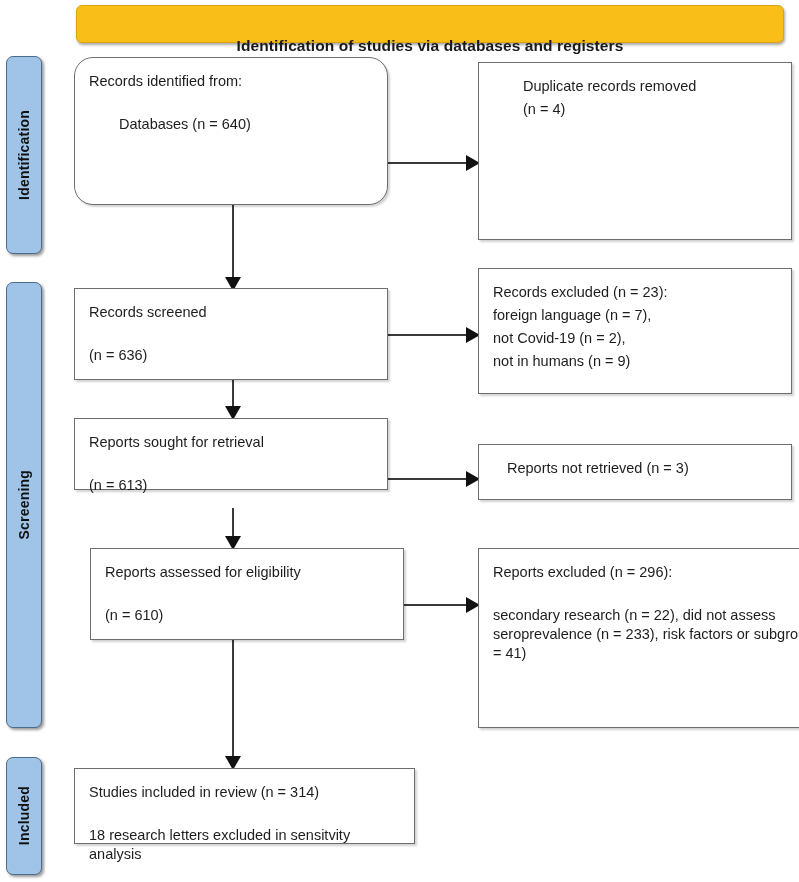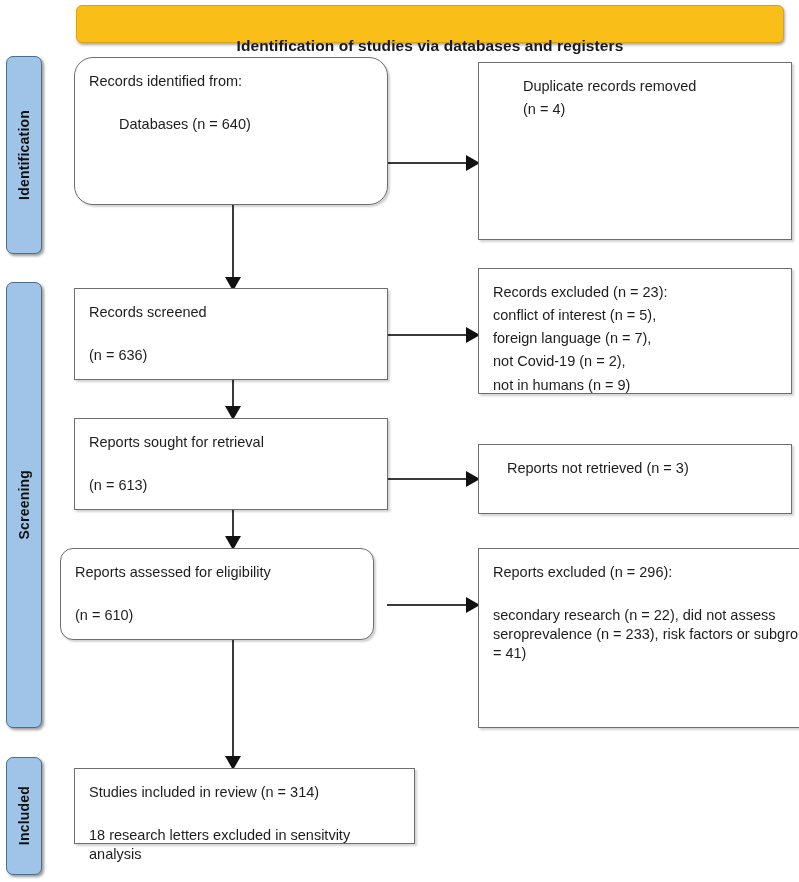--- a/index.html
+++ b/index.html
@@ -86,28 +86,28 @@
     color: #1d1d1d;
   }
   .node p + p { margin-top: 24px; }
   .node p.tight + p.tight { margin-top: 4px; }
   .node p.indent { padding-left: 30px; }
   .node em { font-style: italic; }
 
   
   #node-identified   { left: 74px;  top: 57px;  width: 314px; height: 148px; border-radius: 19px; }
   #node-screened     { left: 74px;  top: 288px; width: 314px; height: 92px;  }
-  #node-sought       { left: 74px;  top: 418px; width: 314px; height: 92px;  }
-  #node-assessed     { left: 60px;  top: 548px; width: 314px; height: 92px; border-radius: 13px;  }
+  #node-sought       { left: 74px;  top: 418px; width: 314px; height: 72px;  }
+  #node-assessed     { left: 90px;  top: 548px; width: 314px; height: 92px;  }
   #node-included     { left: 74px;  top: 768px; width: 341px; height: 76px; }
 
   
   #node-removed      { left: 478px; top: 62px;  width: 314px; height: 178px; }
   #node-excluded-rec { left: 478px; top: 268px; width: 314px; height: 126px; }
-  #node-not-retrieved{ left: 478px; top: 444px; width: 314px; height: 70px; padding-left: 28px;  }
+  #node-not-retrieved{ left: 478px; top: 444px; width: 314px; height: 56px; padding-left: 28px;  }
   #node-excluded-rep { left: 478px; top: 548px; width: 377px; height: 180px; }
 
   
   .conn {
     position: absolute;
     pointer-events: none;
   }
   .conn line, .conn polygon, .conn path {
     stroke: #3a3a3a;
   }
@@ -179,21 +179,20 @@
     <p class="indent tight">(n = 4)</p>
   </div>
 
   <div class="node" id="node-screened">
     <p>Records screened</p>
     <p>(n = 636)</p>
   </div>
 
   <div class="node" id="node-excluded-rec">
     <p class="tight">Records excluded (n = 23):</p>
-    <p class="tight">conflict of interest (n = 5),</p>
     <p class="tight">foreign language (n = 7),</p>
     <p class="tight">not Covid-19 (n = 2),</p>
     <p class="tight">not in humans (n = 9)</p>
   </div>
 
   <div class="node" id="node-sought">
     <p>Reports sought for retrieval</p>
     <p>(n = 613)</p>
   </div>
 

